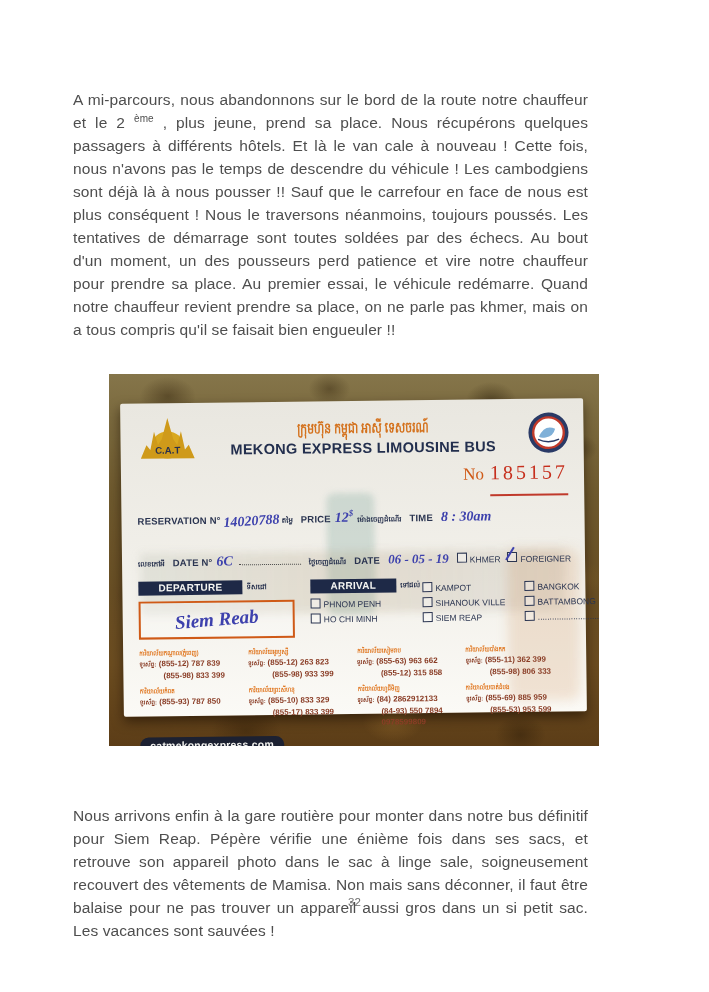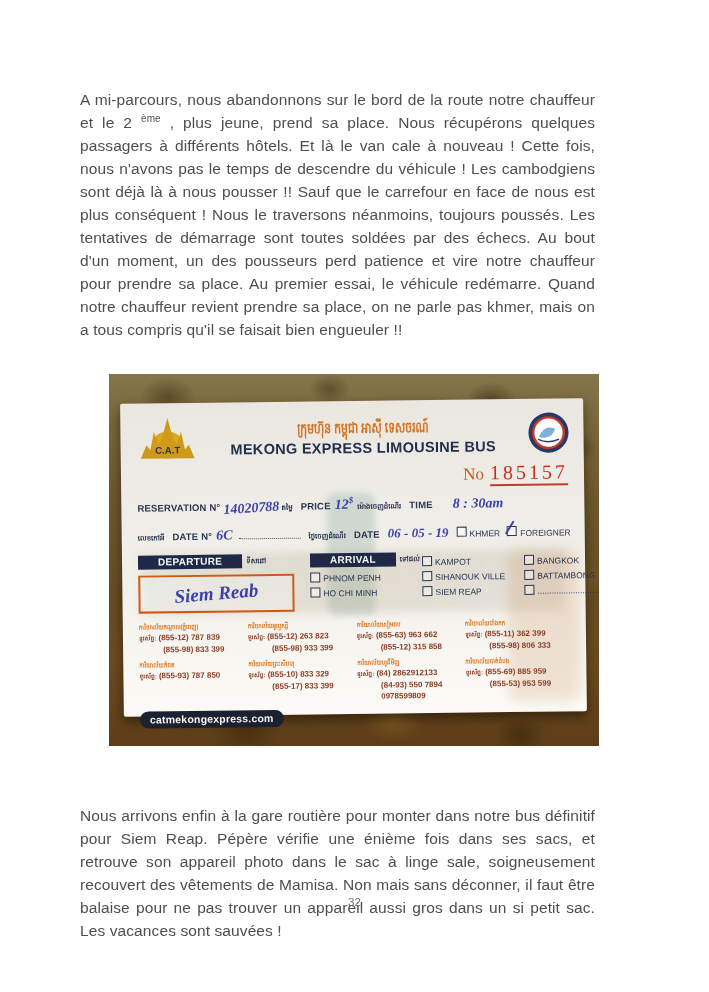--- a/index.html
+++ b/index.html
@@ -2,21 +2,21 @@
 <html><head>
 <meta charset="utf-8">
 <style>
   html,body{margin:0;padding:0;}
   body{
     width:709px;height:992px;background:#ffffff;position:relative;overflow:hidden;
     font-family:"Liberation Sans",sans-serif;
   }
   
   .para{
-    position:absolute;left:80px;width:515px;
+    position:absolute;left:73px;width:515px;
     font-size:15.5px;line-height:23px;color:#4e4e4e;
     text-align:justify;letter-spacing:.1px;
   }
   #para1{top:72px;}
   #para2{top:788px;}
   .para sup{font-size:10px;line-height:0;vertical-align:super;}
   #page-number{
     position:absolute;top:896px;left:0;width:100%;text-align:center;
     font-size:11.5px;color:#6e6e6e;
   }
@@ -56,32 +56,32 @@
   .t-titles{flex:1;text-align:center;min-width:0;}
   .km-title{
     font-size:15px;font-weight:bold;color:#d4711c;white-space:nowrap;
     transform:scaleX(.72);transform-origin:50% 50%;line-height:22px;
   }
   .en-title{font-size:14.5px;font-weight:bold;color:#232f4e;letter-spacing:.3px;margin-top:1px;}
   .round-logo{width:42px;height:42px;flex:none;margin-top:-2px;}
   
   .no-row{position:absolute;right:16px;top:62px;font-family:"Liberation Serif",serif;white-space:nowrap;}
   .no-label{font-size:17px;color:#cf5a17;margin-right:6px;}
-  .no-value{font-size:20px;color:#c62f1d;letter-spacing:3px;border-bottom:2px solid #c0392b;padding-bottom:1px;}
+  .no-value{font-size:20px;color:#c62f1d;letter-spacing:3px;border-bottom:2px solid #c0392b;padding-bottom:11px;}
   
   .frow{display:flex;align-items:baseline;padding:0 14px 0 16px;white-space:nowrap;}
   #row1{margin-top:30px;}
   #row2{margin-top:9px;}
   .lbl{font-size:9.5px;font-weight:bold;color:#2a3450;letter-spacing:.2px;}
   .km{font-size:7px;font-weight:bold;color:#2a3450;}
   .hand{font-family:"Liberation Serif",serif;font-style:italic;font-weight:bold;color:#3d41ad;}
   .hand-res{font-size:14px;margin:0 2px 0 3px;transform:rotate(-3deg);display:inline-block;position:relative;top:2px;}
-  .hand-price{font-size:14px;margin:4px 4px;}
+  .hand-price{font-size:14px;margin:17px 4px;}
   .hand-price sup{font-size:9px;}
-  .hand-time{font-size:14px;margin-left:20px;}
+  .hand-time{font-size:14px;margin-left:8px;}
   .hand-seat{font-size:14px;margin:0 2px 4px 4px;font-style:italic;}
   .hand-date{font-size:13px;margin:0 8px;}
   .gap{width:8px;}
   .dotline{flex:1;border-bottom:1.5px dotted #4a4a4a;margin:0 8px 3px 4px;min-width:26px;}
   .cb{display:inline-block;width:8px;height:8px;border:1.5px solid #2a3450;margin-right:3px;vertical-align:-1px;position:relative;background:rgba(255,255,255,.4);}
   .cb.checked::after{content:'';position:absolute;left:1px;top:-7px;width:2px;height:15px;background:#3d41ad;transform:rotate(32deg);}
   .cb-lbl{font-size:8.5px;font-weight:normal;color:#2a3450;}
   .cb-gap{margin-left:7px;}
   
   #row3{display:flex;padding:7px 14px 0 16px;}

